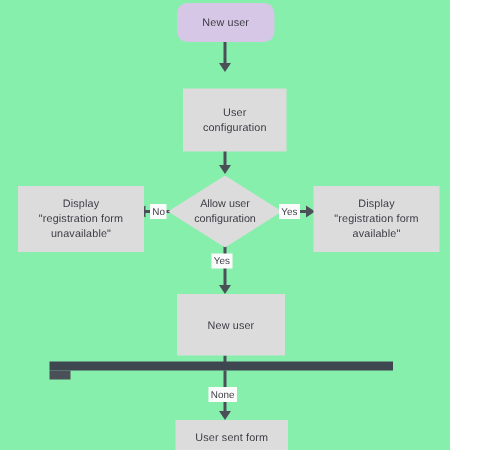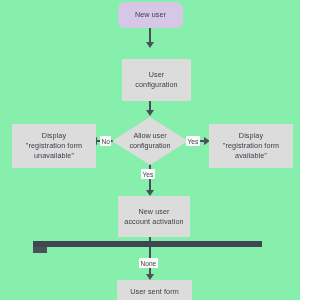--- a/index.html
+++ b/index.html
@@ -163,21 +163,20 @@
     <span class="node-line">"registration form</span>
     <span class="node-line">available"</span>
   </div>
 
   <div class="conn conn-v" style="left:149px; top:164px; height:30px;"></div>
   <div class="arrow arrow-down" style="left:146px; top:190px;"></div>
   <div class="edge-label" style="left:141px; top:169px;">Yes</div>
 
   <div class="node node-action" style="left:118px; top:196px; width:72px; height:41px; flex-direction:column;">
     <span class="node-line">New user</span>
-    <span class="node-line">account activation</span>
   </div>
 
   <div class="conn conn-v" style="left:149px; top:237px; height:8px;"></div>
 
   <div class="bar" style="left:33px; top:241px; width:229px; height:6px;"></div>
   <div class="bar" style="left:33px; top:247px; width:14px; height:6px; background:#4b5058;"></div>
 
   <div class="conn conn-v" style="left:149px; top:247px; height:31px;"></div>
   <div class="arrow arrow-down" style="left:146px; top:274px;"></div>
   <div class="edge-label" style="left:139px; top:258px;">None</div>

